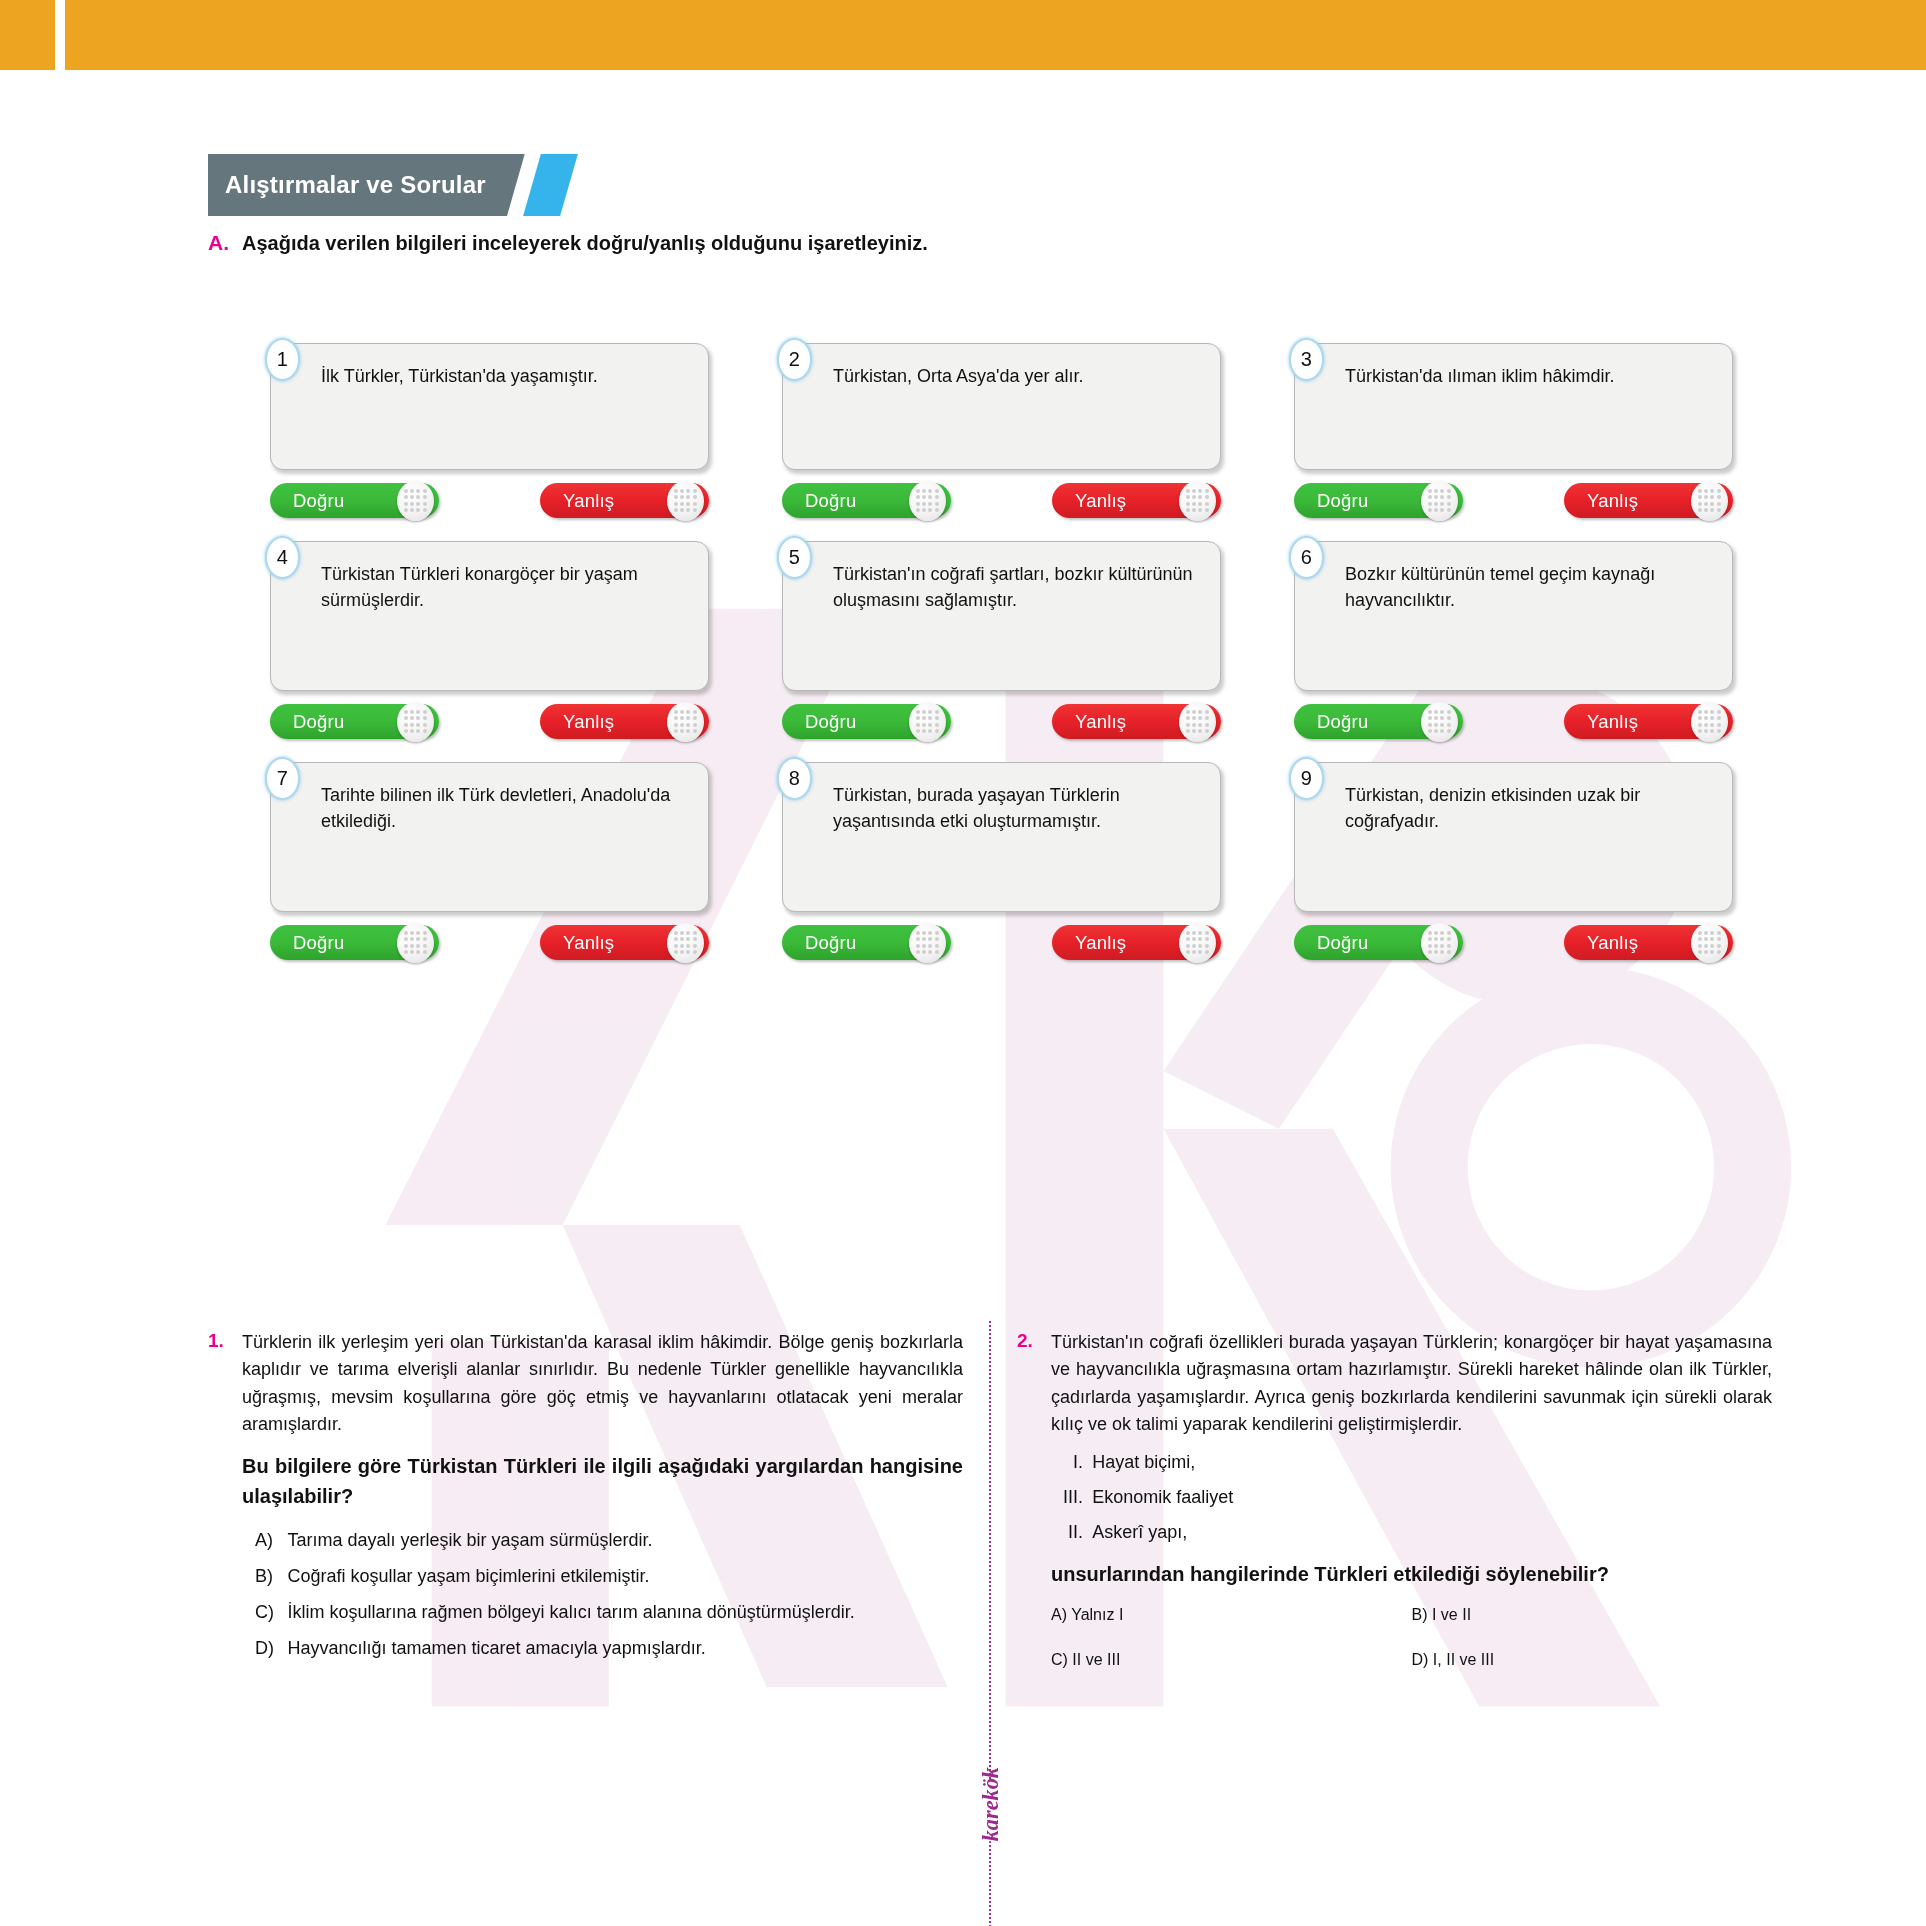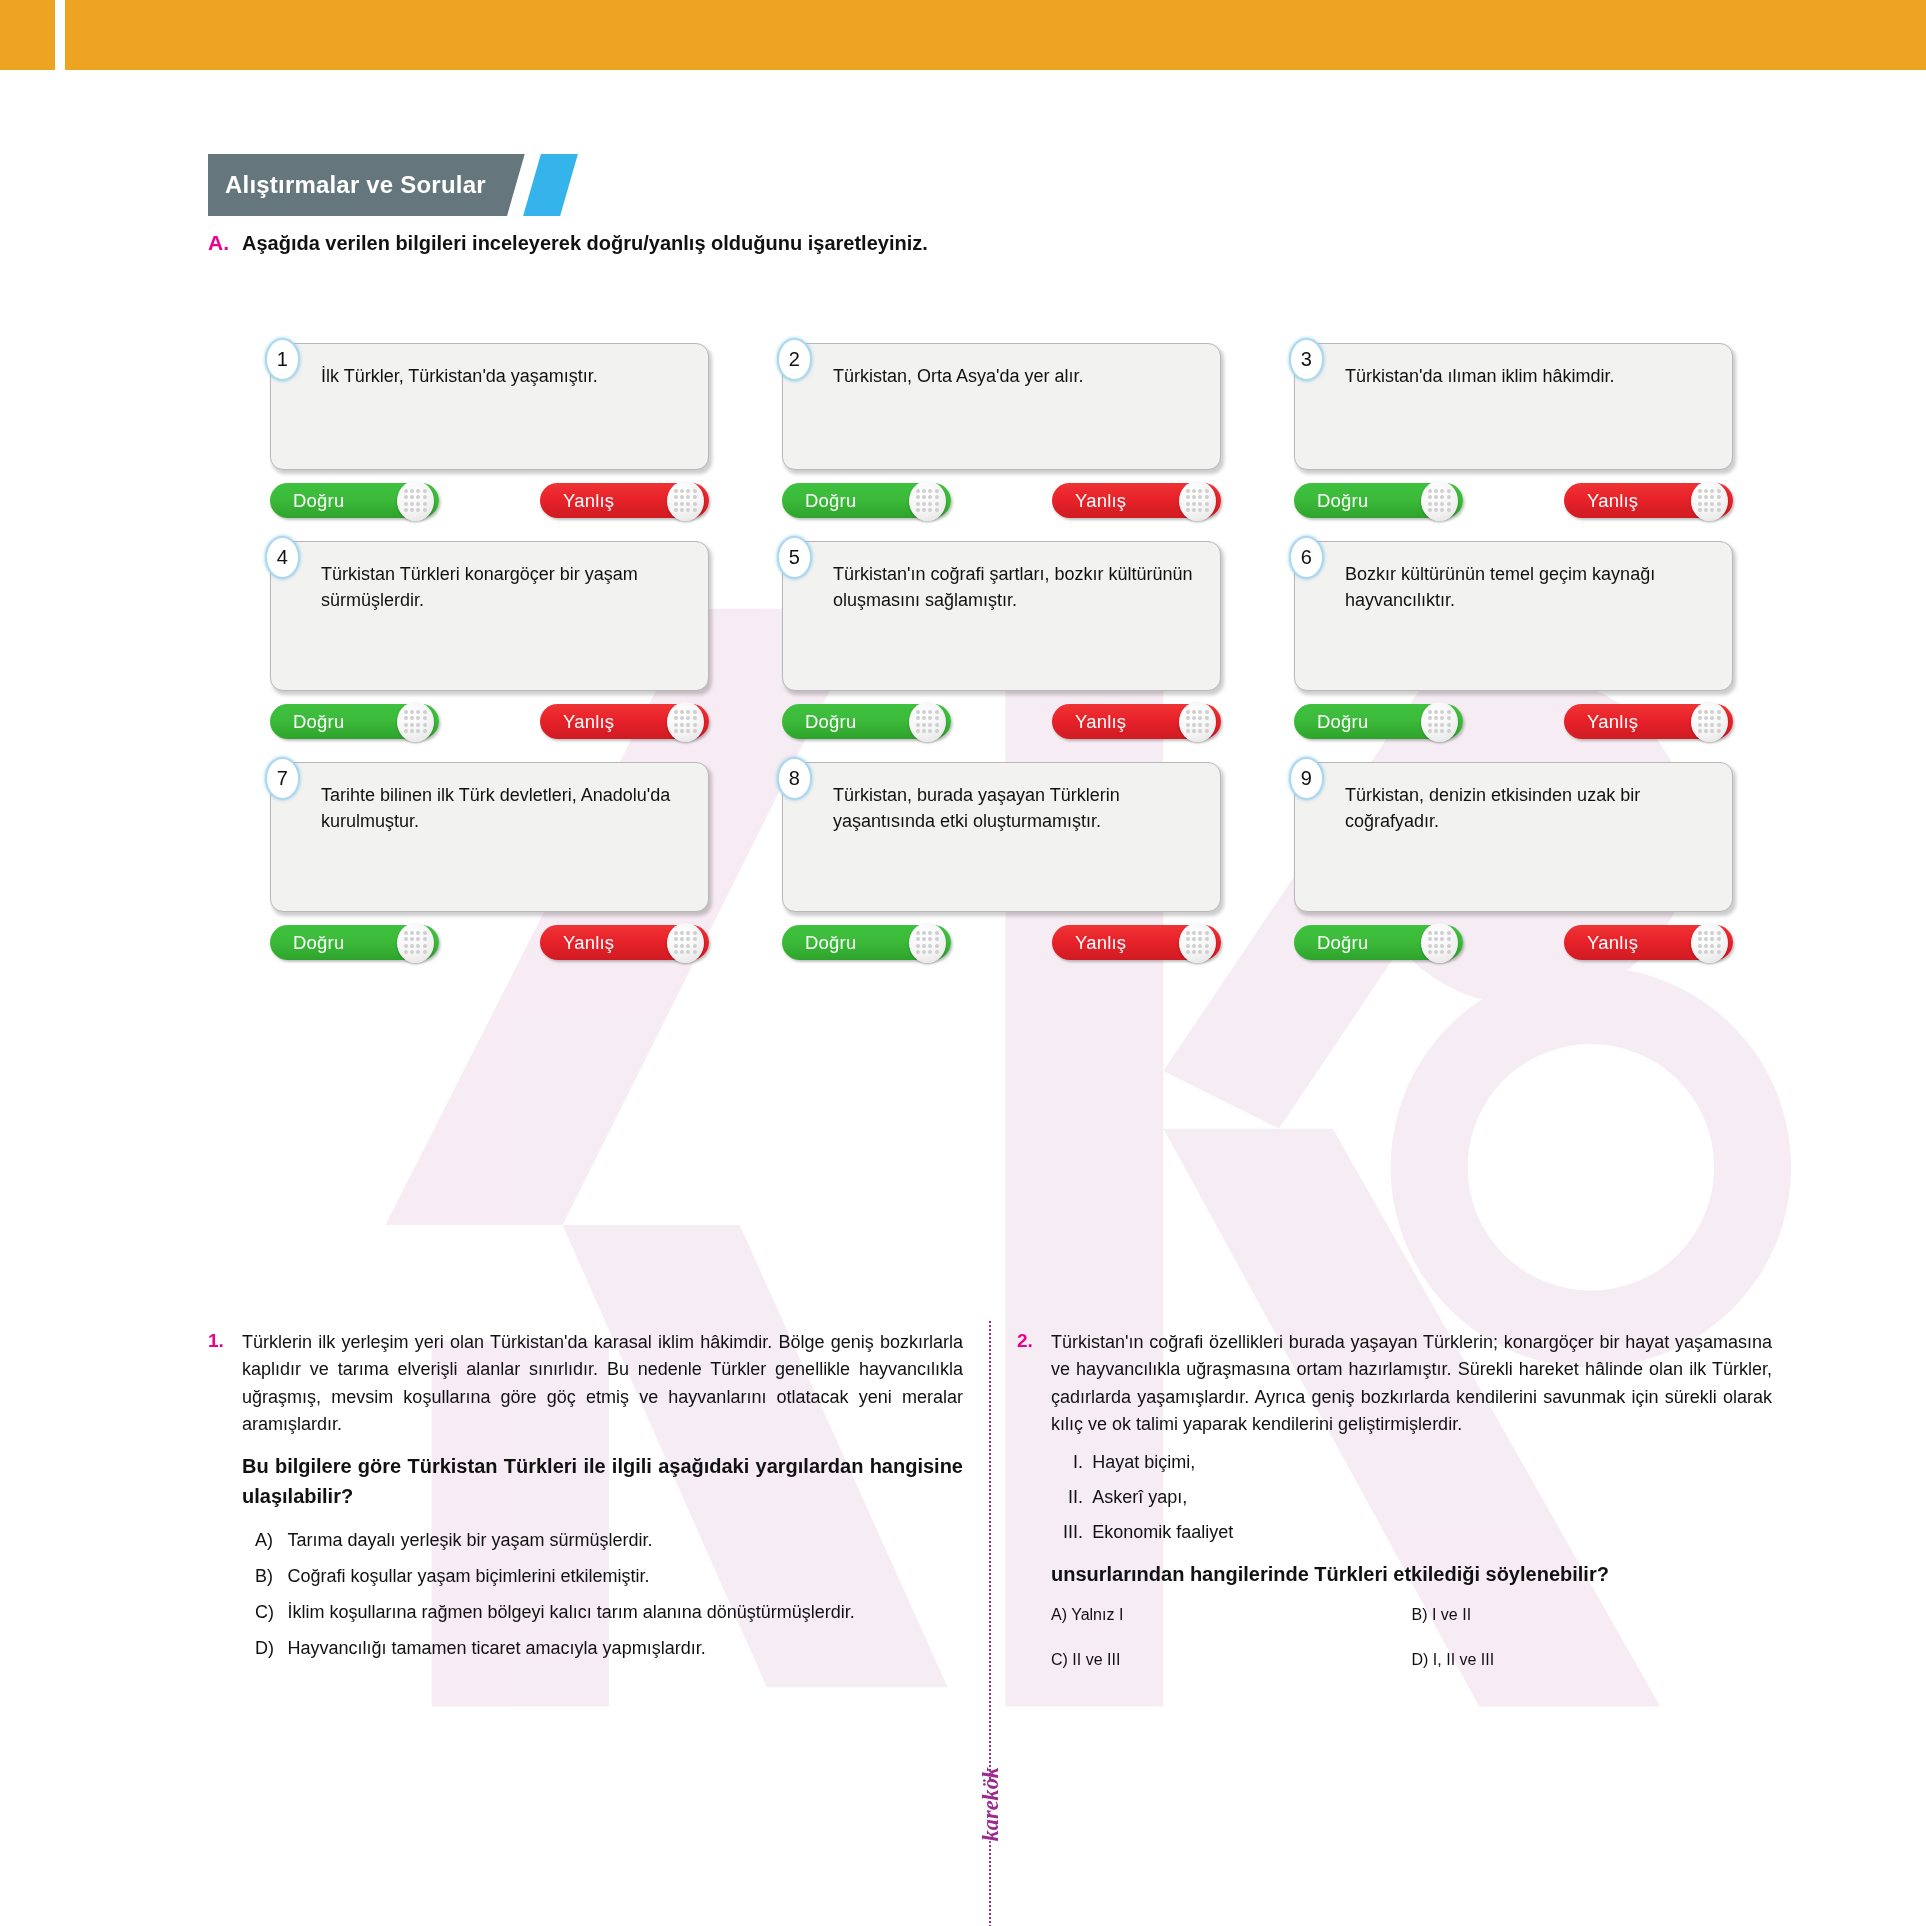--- a/index.html
+++ b/index.html
@@ -694,21 +694,21 @@
                   <i></i>
                 </span>
               </span>
           </div>
         </div>
       </div>
 
       <div class="cell">
         <div class="stmt-card tall">
           <div class="badge">7</div>
-          <div class="stmt-text">Tarihte bilinen ilk Türk devletleri, Anadolu'da kurulmuştur.</div>
+          <div class="stmt-text">Tarihte bilinen ilk Türk devletleri, Anadolu'da etkilediği.</div>
         </div>
         <div class="toggle-row">
           <div class="toggle true">
             <span class="tlabel">Doğru</span>
             <span class="knob">
                 <span class="dots">
                   <i></i>
                   <i></i>
                   <i></i>
                   <i></i>
@@ -899,26 +899,26 @@
         <div class="q-head">
           <span class="q-num">2.</span>
           <div class="q-body">
             <div class="q-para">Türkistan'ın coğrafi özellikleri burada yaşayan Türklerin; konargöçer bir hayat yaşamasına ve hayvancılıkla uğraşmasına ortam hazırlamıştır. Sürekli hareket hâlinde olan ilk Türkler, çadırlarda yaşamışlardır. Ayrıca geniş bozkırlarda kendilerini savunmak için sürekli olarak kılıç ve ok talimi yaparak kendilerini geliştirmişlerdir.</div>
             <div class="roman-list">
               <div class="roman-item">
                 <span class="rn">I.</span>
                 <span>Hayat biçimi,</span>
               </div>
               <div class="roman-item">
+                <span class="rn">III.</span>
+                <span>Ekonomik faaliyet</span>
+              </div>
+              <div class="roman-item">
                 <span class="rn">II.</span>
                 <span>Askerî yapı,</span>
-              </div>
-              <div class="roman-item">
-                <span class="rn">III.</span>
-                <span>Ekonomik faaliyet</span>
               </div>
             </div>
             <div class="q-prompt">unsurlarından hangilerinde Türkleri etkilediği söylenebilir?</div>
             <div class="opt-grid">
               <div class="og">
                 <span>A)</span>
                 <span>Yalnız I</span>
               </div>
               <div class="og">
                 <span>B)</span>

